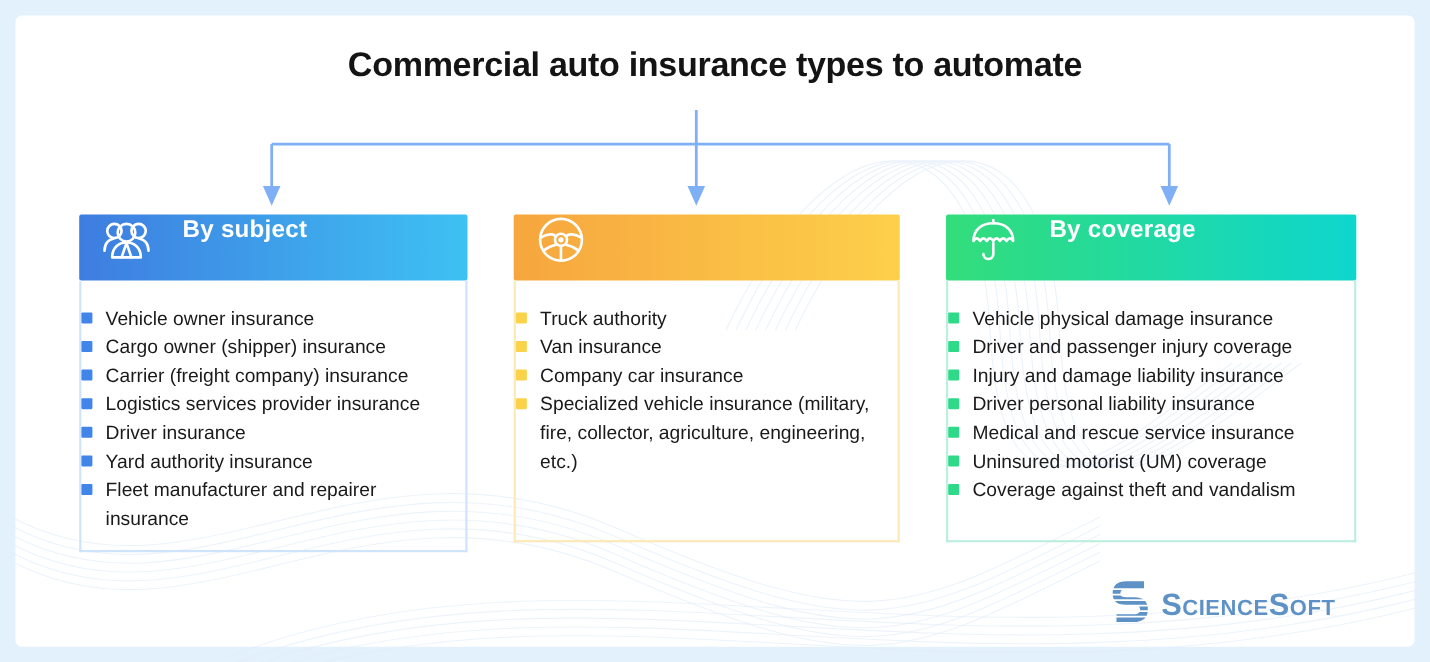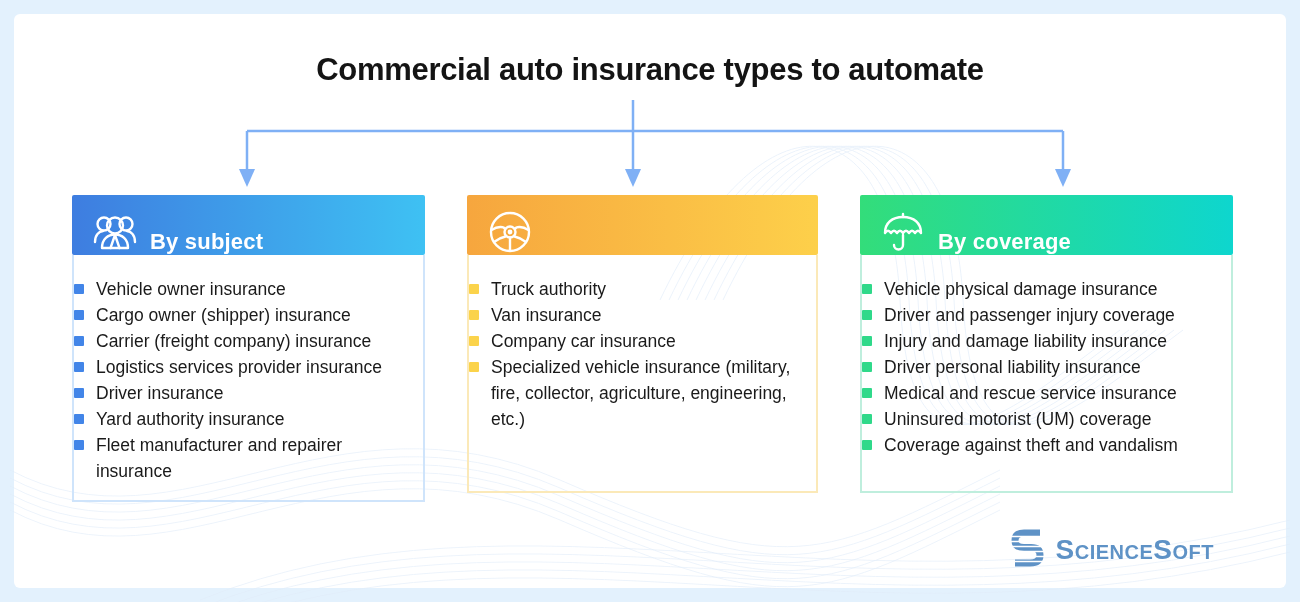--- a/index.html
+++ b/index.html
@@ -19,21 +19,21 @@
   
   .waves {
     position: absolute;
     inset: 0;
     pointer-events: none;
   }
   .waves path, .waves use { stroke: #e1ecf9; fill: none; stroke-width: 1; }
 
   .page-title {
     position: absolute;
-    top: 52px;
+    top: 41px;
     left: 0;
     width: 100%;
     text-align: center;
     font-size: 31px;
     font-weight: 700;
     color: #141414;
     letter-spacing: -0.3px;
   }
 
   .connector-svg { position: absolute; inset: 0; pointer-events: none; }
@@ -41,22 +41,22 @@
   .connector-svg .head { fill: var(--connector, #7fb0f5); }
 
   .column { position: absolute; top: 195px; }
   .col-0 { left: 72px;  width: 353px; }
   .col-1 { left: 467px; width: 351px; }
   .col-2 { left: 860px; width: 373px; }
 
   .col-header {
     height: 60px;
     display: flex;
-    align-items: flex-end;
-    gap: 12px;
+    align-items: flex-start;
+    gap: 28px;
     padding-left: 20px;
     background: linear-gradient(90deg, var(--grad-from), var(--grad-to));
     border-radius: 2px;
   }
   .col-header .hicon { width: 46px; height: 46px; display: flex; align-items: center; justify-content: center; }
   .col-header .hicon svg { stroke: #ffffff; fill: none; stroke-width: 2.4; stroke-linecap: round; stroke-linejoin: round; }
   .col-header .hlabel {
     color: #ffffff;
     font-size: 22px;
     font-weight: 700;

